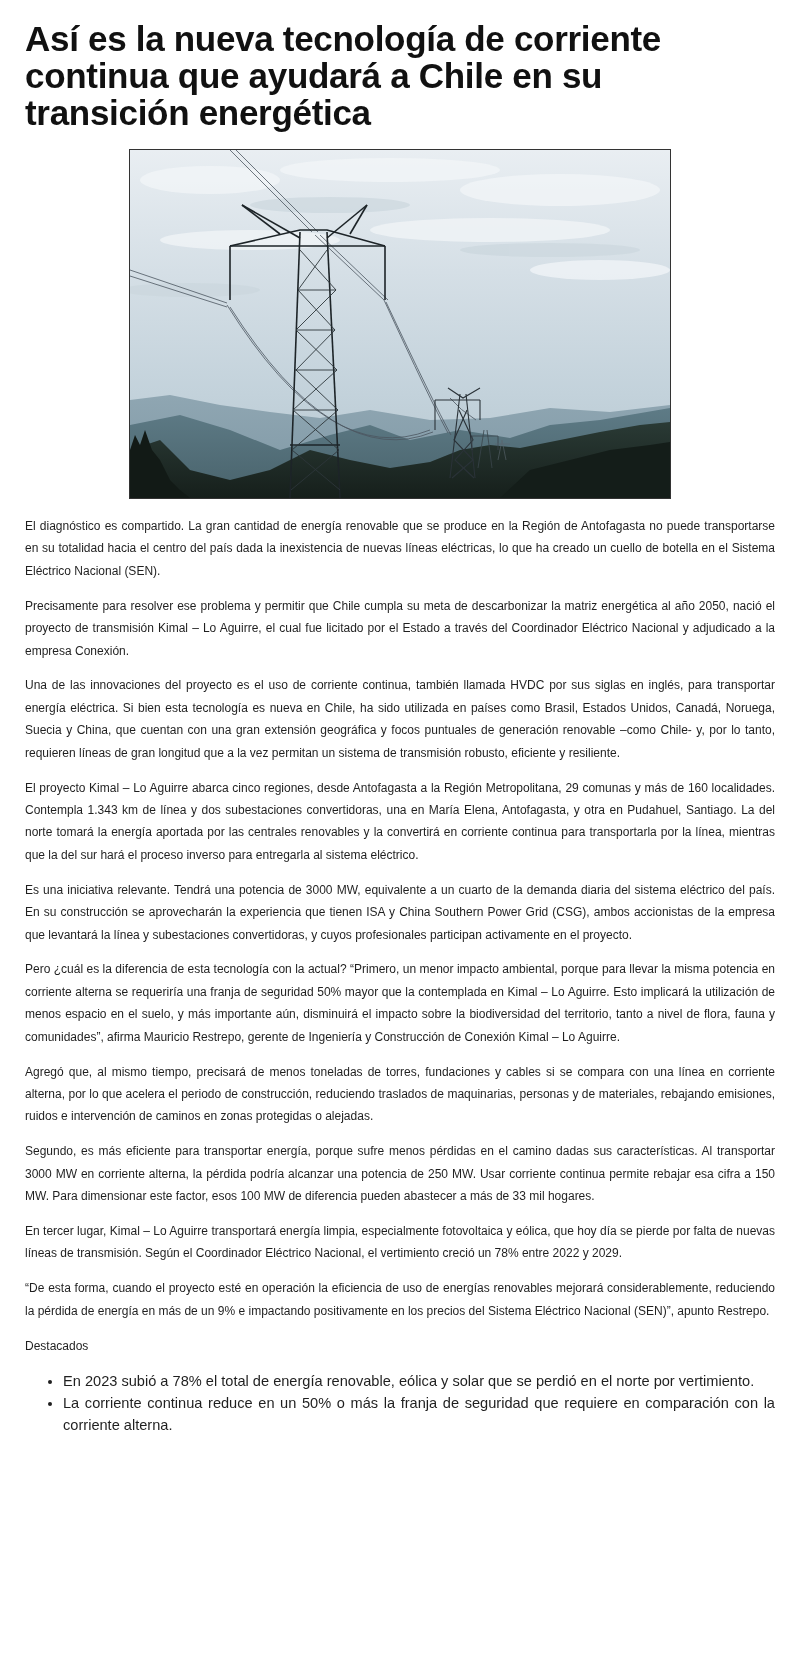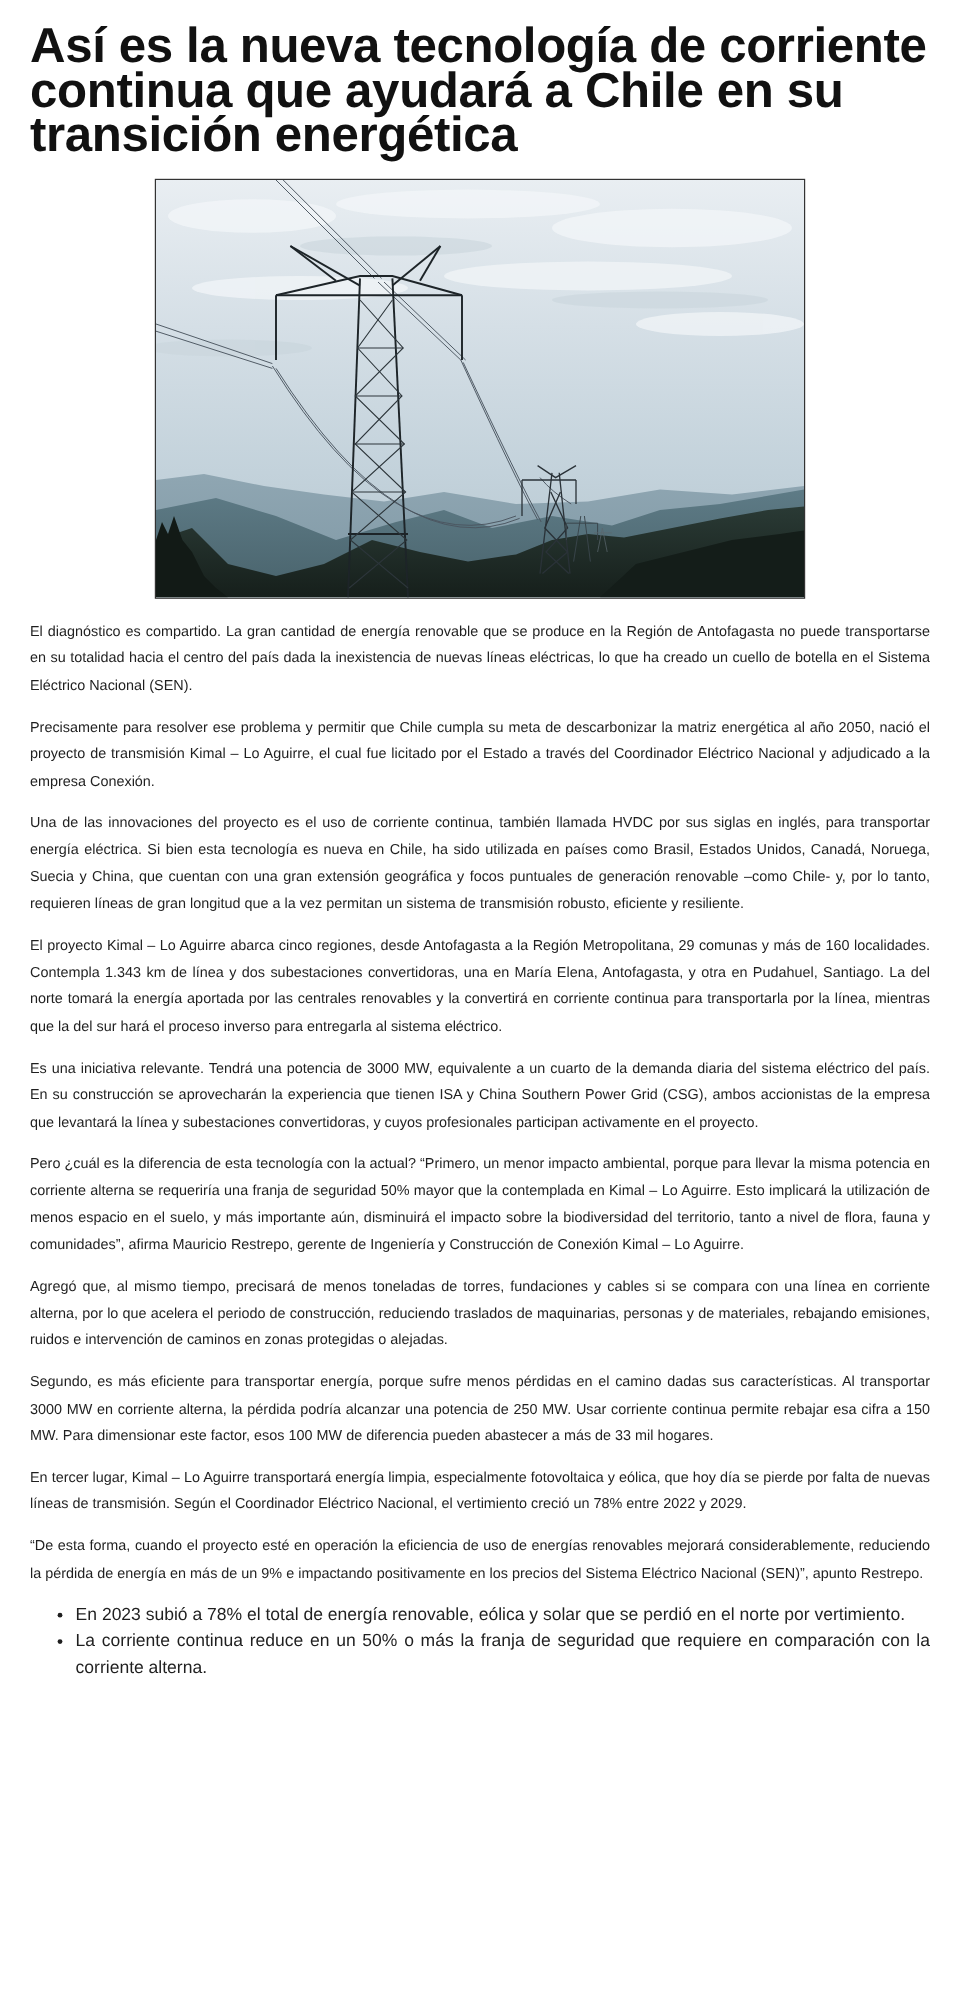--- a/index.html
+++ b/index.html
@@ -1,18 +1,18 @@
 <!DOCTYPE html>
 <html><head>
 <meta charset="utf-8">
 <style>
   html, body { margin: 0; padding: 0; background: #ffffff; }
   body { width: 800px; height: 1679px; overflow: hidden; font-family: "Liberation Sans", sans-serif; color: #1a1a1a; }
   .article { padding: 20px 25px 0 25px; }
-  h1 { font-family: "Liberation Sans", sans-serif; font-weight: 700; font-size: 41px; line-height: 37px; margin: 0 0 18px 0; color: #111; letter-spacing: -0.3px; }
+  h1 { font-family: "Liberation Sans", sans-serif; font-weight: 700; font-size: 35px; line-height: 37px; margin: 0 0 18px 0; color: #111; letter-spacing: -0.3px; }
   .figure { width: 540px; height: 348px; margin: 0 auto 16px auto; position: relative; overflow: hidden; border: 1px solid #333; }
   .figure svg { display: block; width: 100%; height: 100%; }
   p { font-size: 12px; line-height: 22.4px; margin: 0 0 12.5px 0; text-align: justify; color: #1f1f1f; }
   p.sub { text-align: left; }
   ul { margin: 0; padding-left: 38px; font-size: 14.6px; line-height: 22.4px; color: #1f1f1f; }
   ul li { text-align: justify; padding-left: 0; }
 </style>
 </head>
 <body>
 
@@ -131,18 +131,19 @@
   <p>El proyecto Kimal – Lo Aguirre abarca cinco regiones, desde Antofagasta a la Región Metropolitana, 29 comunas y más de 160 localidades. Contempla 1.343 km de línea y dos subestaciones convertidoras, una en María Elena, Antofagasta, y otra en Pudahuel, Santiago. La del norte tomará la energía aportada por las centrales renovables y la convertirá en corriente continua para transportarla por la línea, mientras que la del sur hará el proceso inverso para entregarla al sistema eléctrico.</p>
   <p>Es una iniciativa relevante. Tendrá una potencia de 3000 MW, equivalente a un cuarto de la demanda diaria del sistema eléctrico del país. En su construcción se aprovecharán la experiencia que tienen ISA y China Southern Power Grid (CSG), ambos accionistas de la empresa que levantará la línea y subestaciones convertidoras, y cuyos profesionales participan activamente en el proyecto.</p>
 
 
   <p>Pero ¿cuál es la diferencia de esta tecnología con la actual? “Primero, un menor impacto ambiental, porque para llevar la misma potencia en corriente alterna se requeriría una franja de seguridad 50% mayor que la contemplada en Kimal – Lo Aguirre. Esto implicará la utilización de menos espacio en el suelo, y más importante aún, disminuirá el impacto sobre la biodiversidad del territorio, tanto a nivel de flora, fauna y comunidades”, afirma Mauricio Restrepo, gerente de Ingeniería y Construcción de Conexión Kimal – Lo Aguirre.</p>
   <p>Agregó que, al mismo tiempo, precisará de menos toneladas de torres, fundaciones y cables si se compara con una línea en corriente alterna, por lo que acelera el periodo de construcción, reduciendo traslados de maquinarias, personas y de materiales, rebajando emisiones, ruidos e intervención de caminos en zonas protegidas o alejadas.</p>
   <p>Segundo, es más eficiente para transportar energía, porque sufre menos pérdidas en el camino dadas sus características. Al transportar 3000 MW en corriente alterna, la pérdida podría alcanzar una potencia de 250 MW. Usar corriente continua permite rebajar esa cifra a 150 MW. Para dimensionar este factor, esos 100 MW de diferencia pueden abastecer a más de 33 mil hogares.</p>
   <p>En tercer lugar, Kimal – Lo Aguirre transportará energía limpia, especialmente fotovoltaica y eólica, que hoy día se pierde por falta de nuevas líneas de transmisión. Según el Coordinador Eléctrico Nacional, el vertimiento creció un 78% entre 2022 y 2029.</p>
   <p>“De esta forma, cuando el proyecto esté en operación la eficiencia de uso de energías renovables mejorará considerablemente, reduciendo la pérdida de energía en más de un 9% e impactando positivamente en los precios del Sistema Eléctrico Nacional (SEN)”, apunto Restrepo.</p>
 
+  <p class="sub">Destacados</p>
 
   <ul>
     <li>En 2023 subió a 78% el total de energía renovable, eólica y solar que se perdió en el norte por vertimiento.</li>
     <li>La corriente continua reduce en un 50% o más la franja de seguridad que requiere en comparación con la corriente alterna.</li>
   </ul>
 </div>
 
 </body></html>

